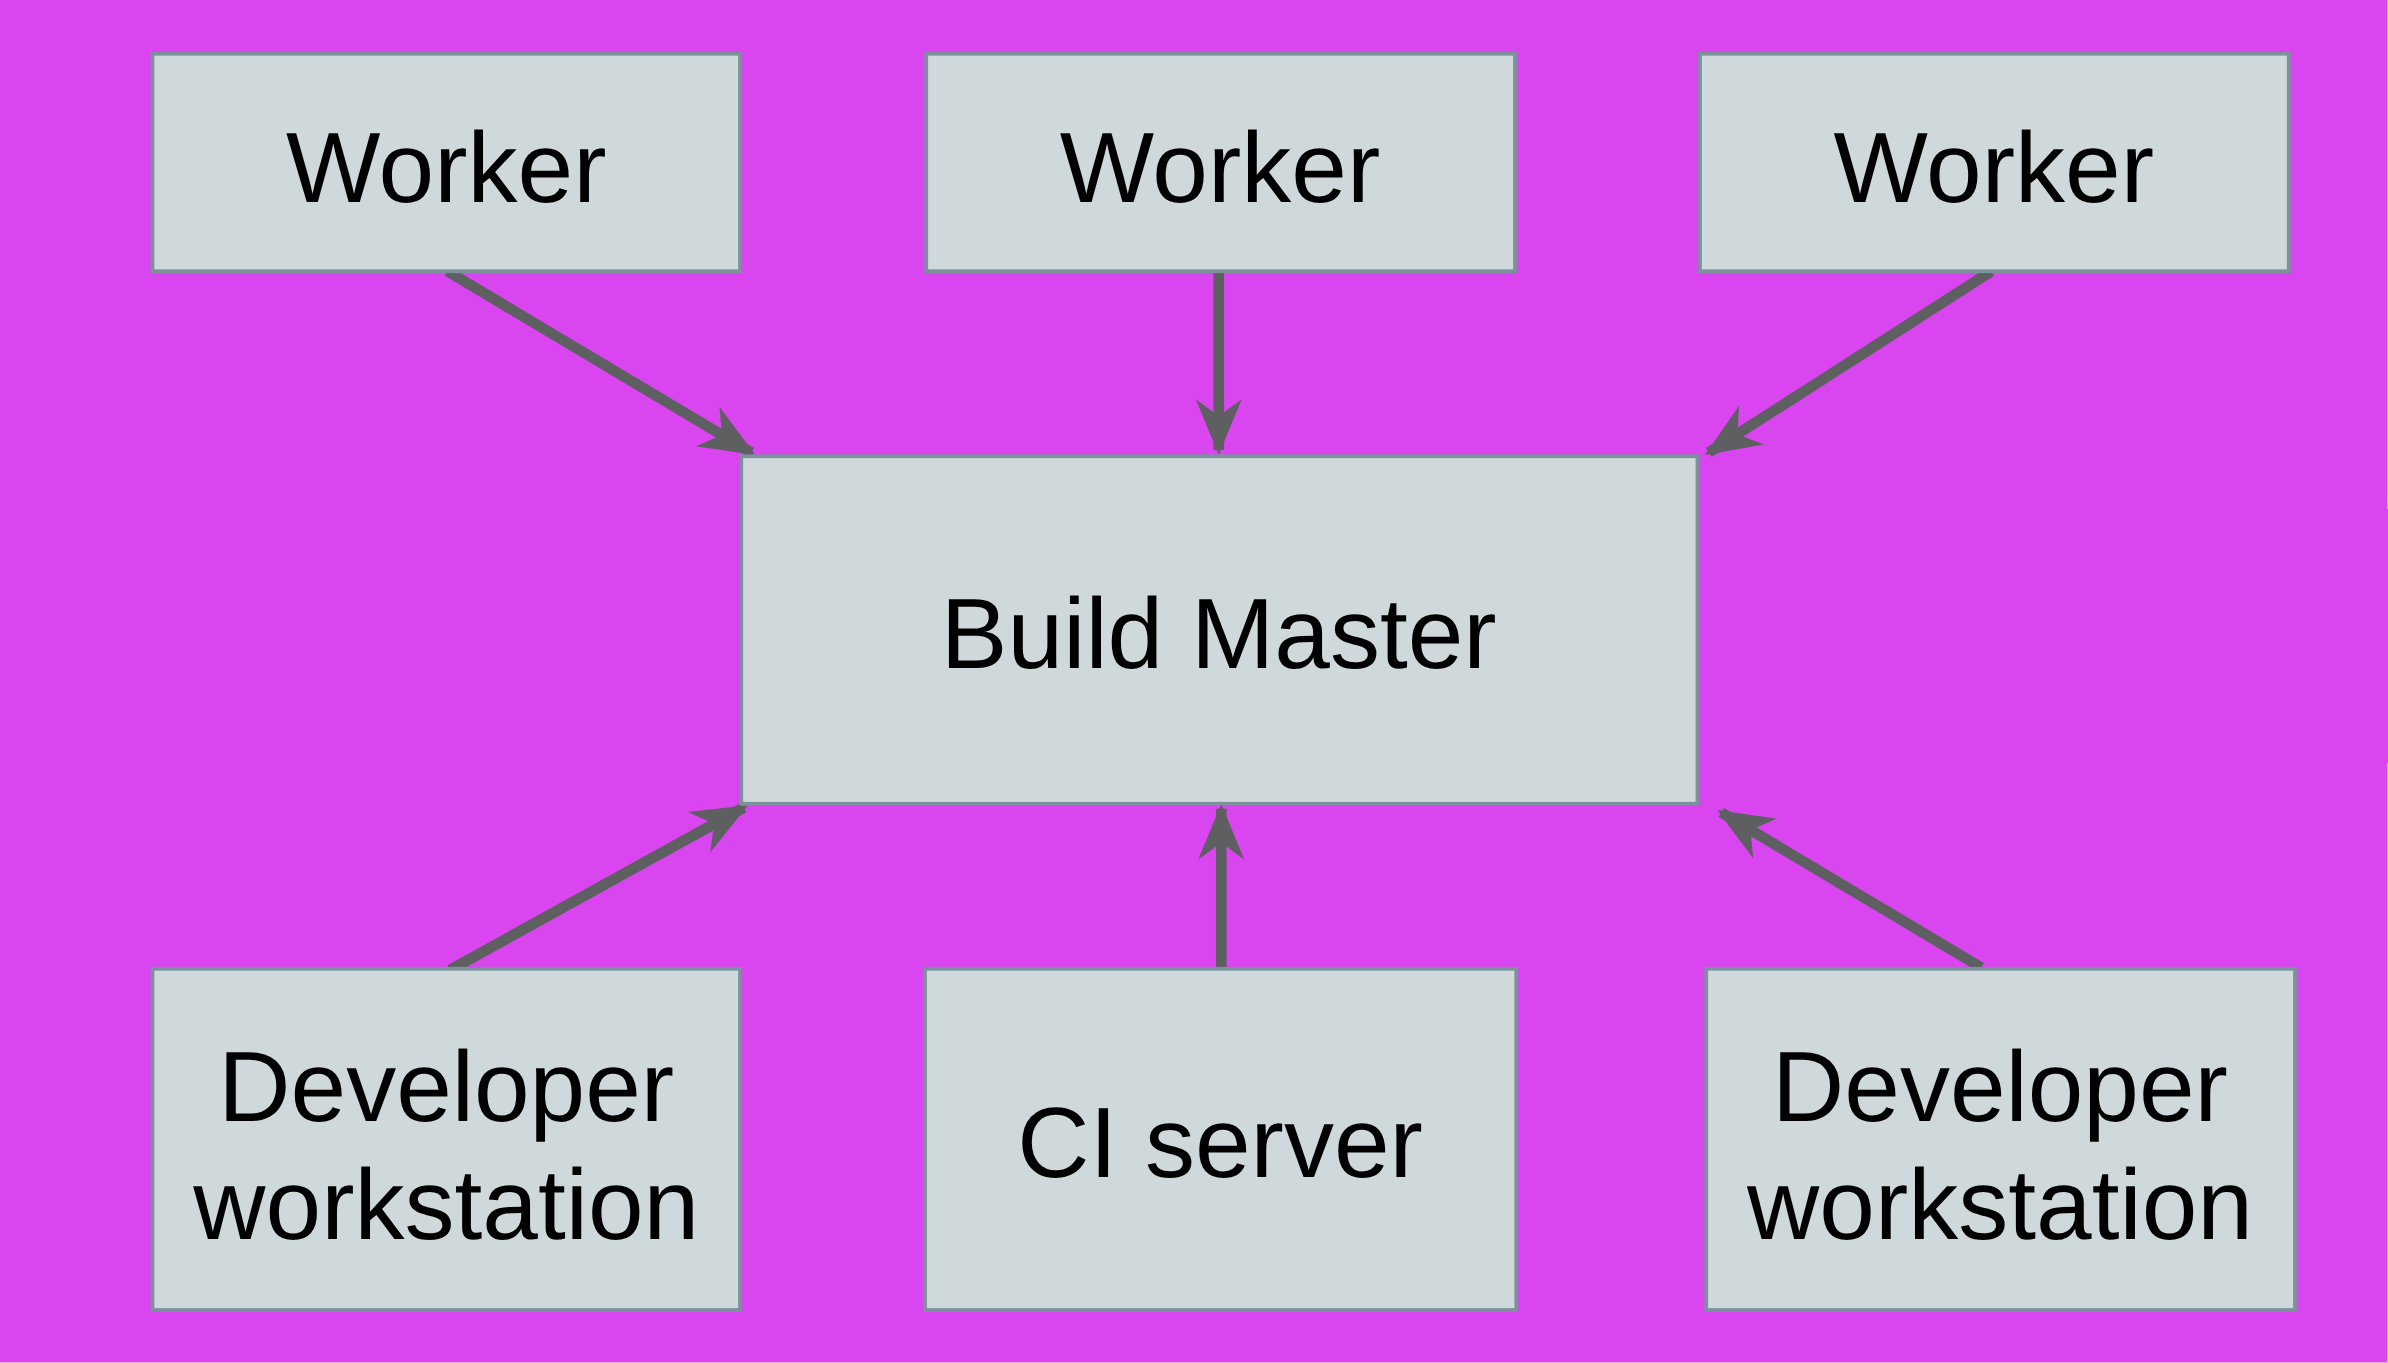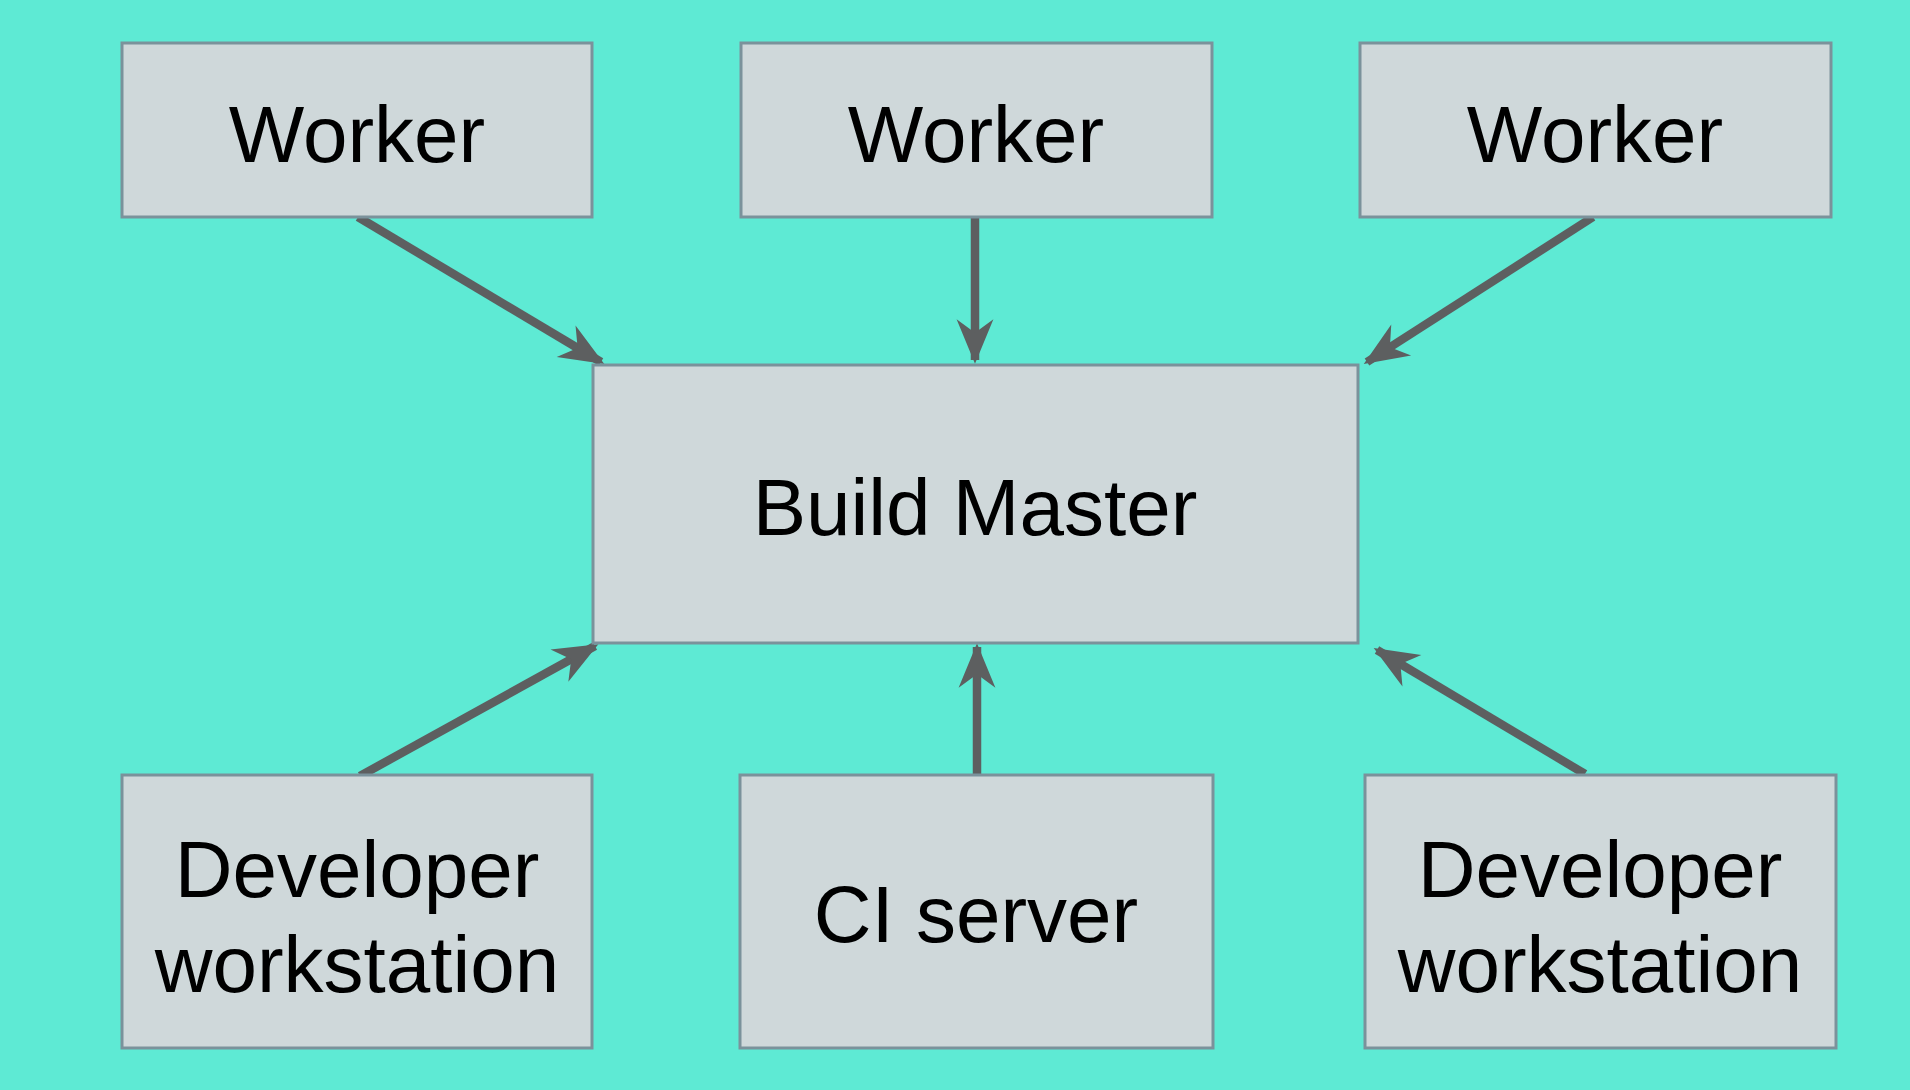--- a/index.html
+++ b/index.html
@@ -4,21 +4,21 @@
 <style>
   html, body {
     margin: 0;
     padding: 0;
     background: #ffffff;
   }
   #stage {
     position: relative;
     width: 1910px;
     height: 1090px;
-    background: #5eead4;
+    background: #d946ef;
     overflow: hidden;
   }
   svg { display: block; }
   .node {
     fill: #cfd8da;
     stroke: #7b929b;
     stroke-width: 3;
   }
   .edge {
     stroke: #5d5f60;

